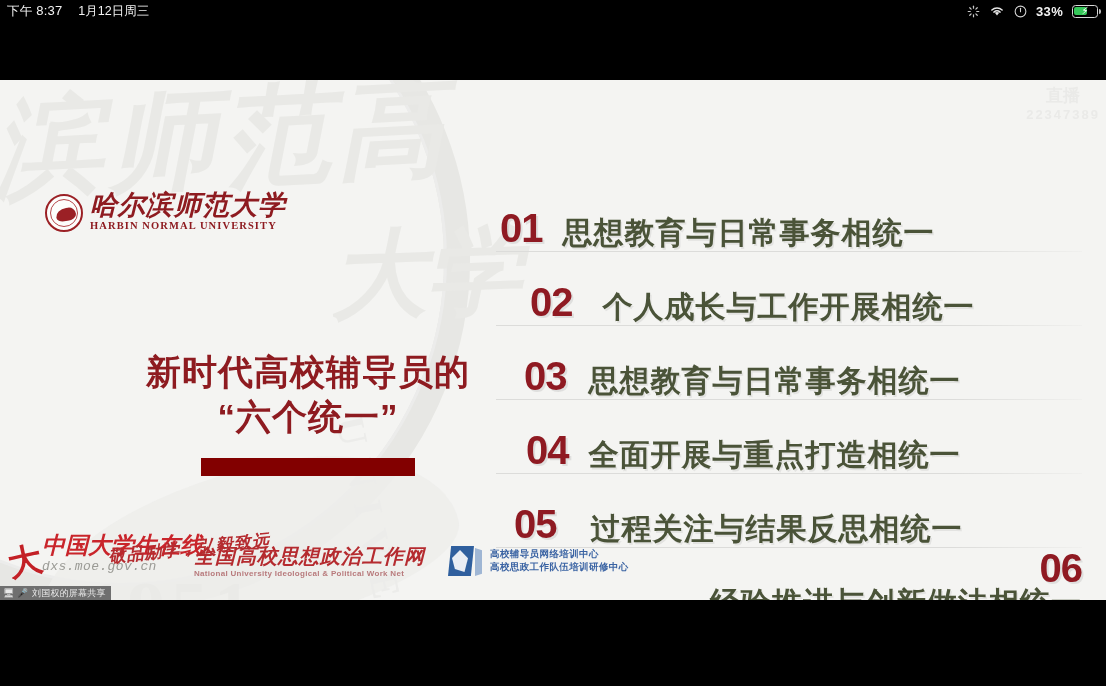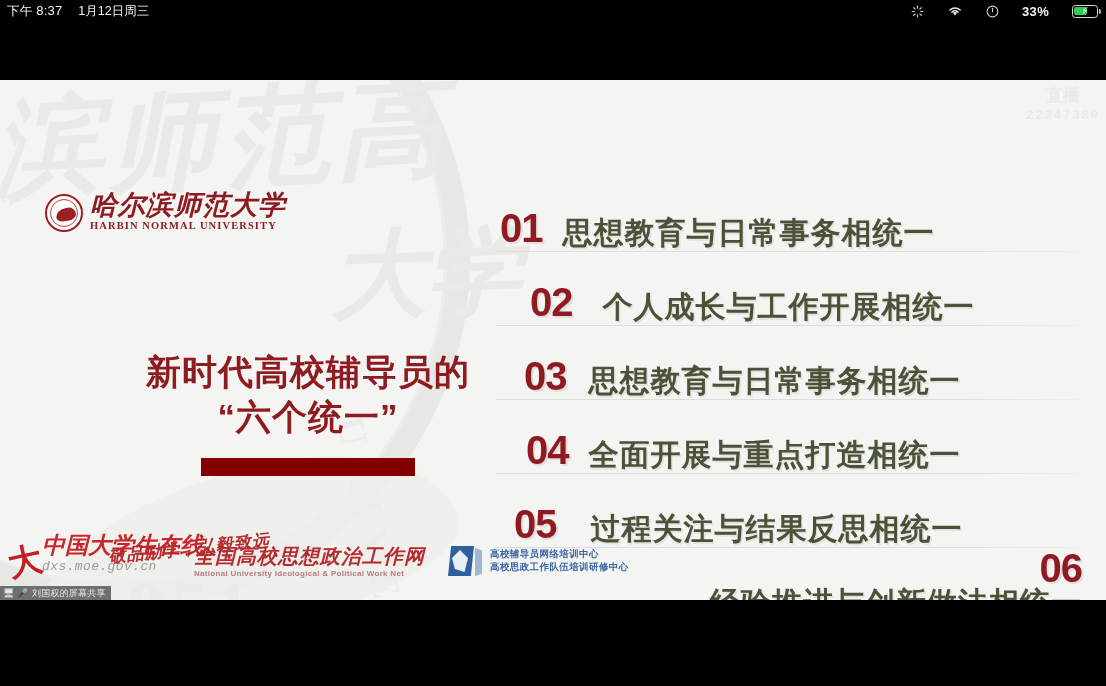--- a/index.html
+++ b/index.html
@@ -7,21 +7,21 @@
     font-family:"Liberation Sans","DejaVu Sans",sans-serif; }
 
   
   #statusbar{ position:absolute; left:0; top:0; width:1106px; height:22px;
     background:#000; color:#f2f2f2; display:flex; align-items:center; }
   #sb-left{ display:flex; align-items:baseline; gap:0; padding-left:7px; }
   .sb-time{ font-size:13px; letter-spacing:.2px; }
   .sb-time .ampm{ font-size:12.5px; }
   .sb-date{ font-size:12.5px; margin-left:16px; }
   #sb-right{ margin-left:auto; display:flex; align-items:center;
-    gap:23px; padding-right:8px; }
+    gap:9px; padding-right:8px; }
   .sb-ic{ display:block; }
   .pct{ font-size:13px; font-weight:600; letter-spacing:.3px; }
   .batt{ position:relative; width:26px; height:13px; border:1.4px solid #d8d8d8;
     border-radius:3.5px; display:flex; align-items:center; }
   .batt:after{ content:""; position:absolute; right:-4px; top:3.5px; width:2.4px;
     height:5px; background:#bfbfbf; border-radius:0 2px 2px 0; }
   .batt-fill{ position:absolute; left:1.4px; top:1.4px; bottom:1.4px;
     background:#35c759; border-radius:2px; }
   .bolt{ position:relative; z-index:2; width:100%; text-align:center;
     font-size:10px; color:#ffffff; line-height:1; }

